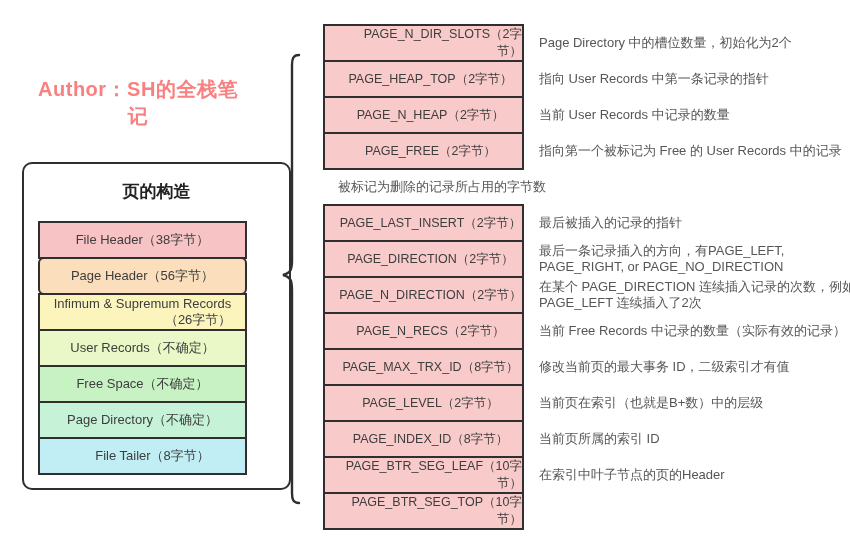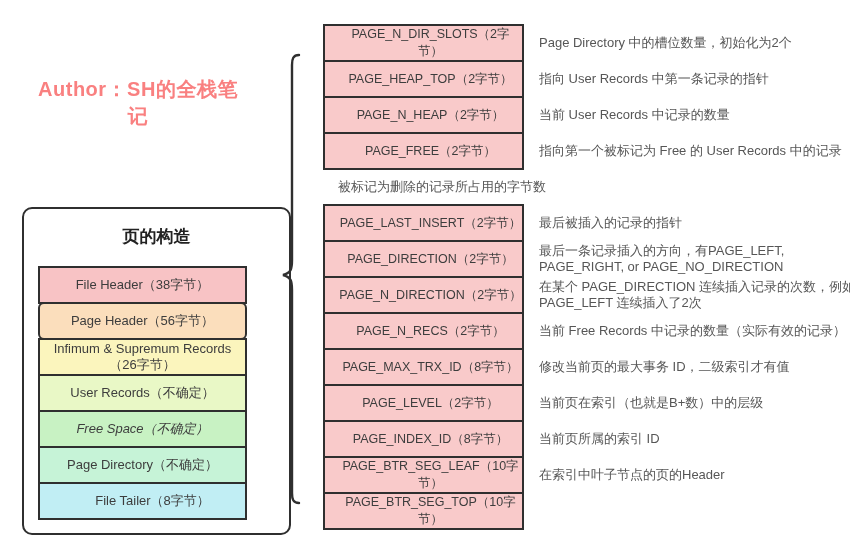--- a/index.html
+++ b/index.html
@@ -29,21 +29,20 @@
   #left-box {
     position: absolute;
     left: 22px;
     top: 162px;
     width: 269px;
     height: 328px;
     box-sizing: border-box;
     border: 2px solid var(--border, #2f2f2f);
     border-radius: 10px;
     background: #ffffff;
-    margin-top: 45px;
   }
   #left-title {
     text-align: center;
     margin-top: 16px;
     font-size: 17px;
     font-weight: bold;
     color: #222222;
   }
   #left-rows {
     position: absolute;
@@ -52,21 +51,21 @@
     width: 209px;
   }
   .lrow {
     box-sizing: border-box;
     height: 38px;
     margin-top: -2px;
     border: 2px solid var(--border, #2f2f2f);
     display: flex;
     align-items: center;
     justify-content: center;
-    text-align: center;
+    text-align: right;
     font-size: 13px;
     line-height: 1.2;
     color: var(--labeltext, #3d3d3d);
     white-space: pre-line;
   }
   .lrow:first-child { margin-top: 0; }
   #brace {
     position: absolute;
     left: 272px;
     top: 48px;
@@ -90,21 +89,21 @@
   }
   .frow:first-child { margin-top: 0; }
   .fbox {
     box-sizing: border-box;
     width: 201px;
     border: 2px solid var(--border, #2f2f2f);
     background: var(--fieldfill, #f9caca);
     display: flex;
     align-items: center;
     justify-content: center;
-    text-align: center;
+    text-align: right;
     font-size: 12.5px;
     color: var(--labeltext, #3d3d3d);
     padding-left: 14px;
   }
   .fdesc {
     margin-left: 15px;
     display: flex;
     align-items: center;
     font-size: 13px;
     line-height: 1.25;
@@ -120,21 +119,21 @@
   <div id="author">Author：SH的全栈笔记</div>
 
   <div id="left-box">
     <div id="left-title">页的构造</div>
     <div id="left-rows">
         <div class="lrow" style="background: rgb(248, 195, 197);">File Header（38字节）</div>
         <div class="lrow" style="background: rgb(251, 222, 188); border-radius: 6px;">Page Header（56字节）</div>
         <div class="lrow" style="background: rgb(251, 245, 189);">Infimum &amp; Supremum Records
 （26字节）</div>
         <div class="lrow" style="background: rgb(233, 248, 198);">User Records（不确定）</div>
-        <div class="lrow" style="background: rgb(200, 242, 195); font-style: italic;">Free Space（不确定）</div>
+        <div class="lrow" style="background: rgb(200, 242, 195);">Free Space（不确定）</div>
         <div class="lrow" style="background: rgb(198, 243, 215);">Page Directory（不确定）</div>
         <div class="lrow" style="background: rgb(193, 238, 244); padding-left: 20px;">File Tailer（8字节）</div>
       </div>
   </div>
 
   <svg id="brace" width="36" height="462" viewBox="0 0 36 462" aria-hidden="true">
     <path d="M27 7 C21 7 20 11 20 17 L20 212 C20 221 19 225 11 227 C19 229 20 233 20 242 L20 445 C20 451 21 455 27 455"></path>
   </svg>
 
   <div id="right-rows">

